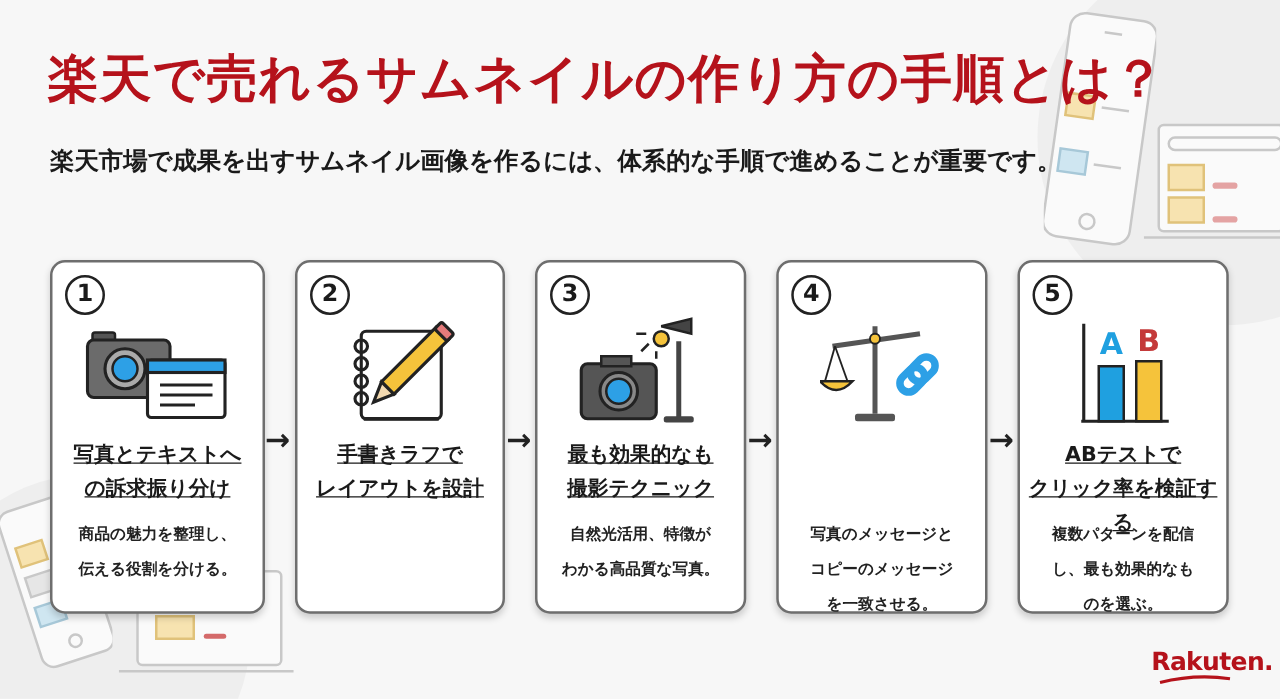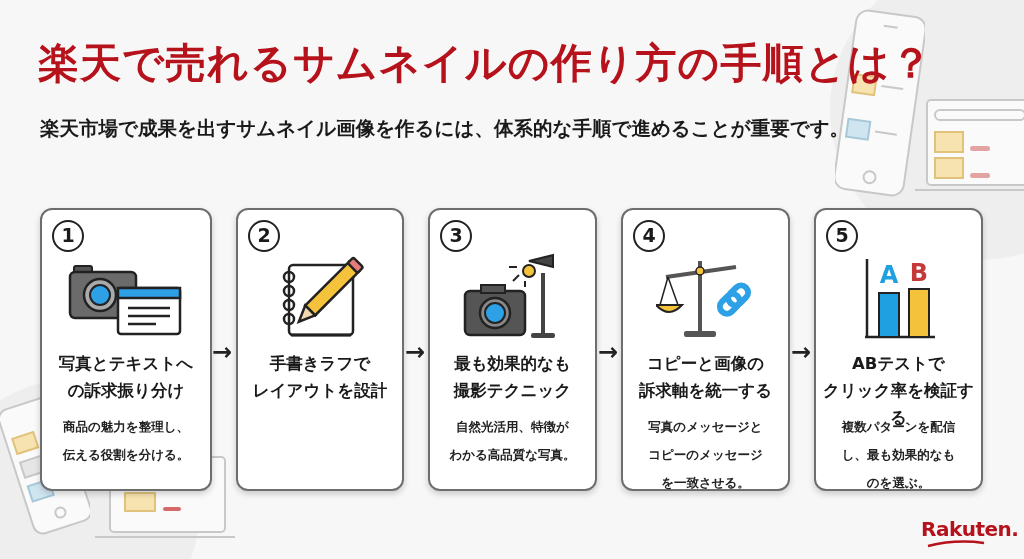--- a/index.html
+++ b/index.html
@@ -34,21 +34,21 @@
     text-align: center;
   }
   .num {
     position: absolute; left: 10px; top: 10px;
     width: 32px; height: 32px; border: 2.5px solid #222; border-radius: 50%;
     font-size: 19px; font-weight: bold; line-height: 27px; text-align: center;
   }
   .icon { position: absolute; left: 0; right: 0; top: 40px; height: 95px; display:flex; justify-content:center; align-items:center; }
   .card-title {
     position: absolute; left: 4px; right: 4px; top: 140px;
-    font-size: 16.5px; font-weight: bold; line-height: 27px; white-space: pre-line;
+    font-size: 16.5px; font-weight: bold; line-height: 27px; white-space: pre-line; text-decoration: underline;
   }
   .card-desc {
     position: absolute; left: 6px; right: 6px; top: 203px;
     font-size: 12.5px; font-weight: bold; line-height: 28px; white-space: pre-line; color:#222;
   }
   .arrow {
     position: absolute; top: 338px; font-size: 24px; font-weight: bold; color: #222;
   }
   .logo {
     position: absolute; left: 921px; top: 517px;
@@ -187,22 +187,20 @@
       <circle cx="44" cy="16" r="4" fill="#f5c33b" stroke="#222" stroke-width="1.5"></circle>
       <line x1="12" y1="22" x2="4" y2="50" stroke="#222" stroke-width="1.5"></line>
       <line x1="12" y1="22" x2="22" y2="50" stroke="#222" stroke-width="1.5"></line>
       <path d="M0 50 Q13 64 26 50 Z" fill="#f5c33b" stroke="#222" stroke-width="2"></path>
       <g transform="rotate(-45 78 46)" fill="none" stroke="#2da0e6" stroke-width="6">
         <rect x="62" y="38" width="22" height="14" rx="7"></rect>
         <rect x="74" y="38" width="22" height="14" rx="7"></rect>
       </g>
     </svg>
   </div>
-  <div class="card-title">コピーと画像の
-訴求軸を統一する</div>
   <div class="card-desc">写真のメッセージと
 コピーのメッセージ
 を一致させる。</div>
 </div>
 <div class="arrow" style="left:791px;">→</div>
 
 <div class="card" style="left:814px;width:169px;">
   <div class="num">5</div>
   <div class="icon">
     <svg width="80" height="90" viewBox="0 0 80 90">

